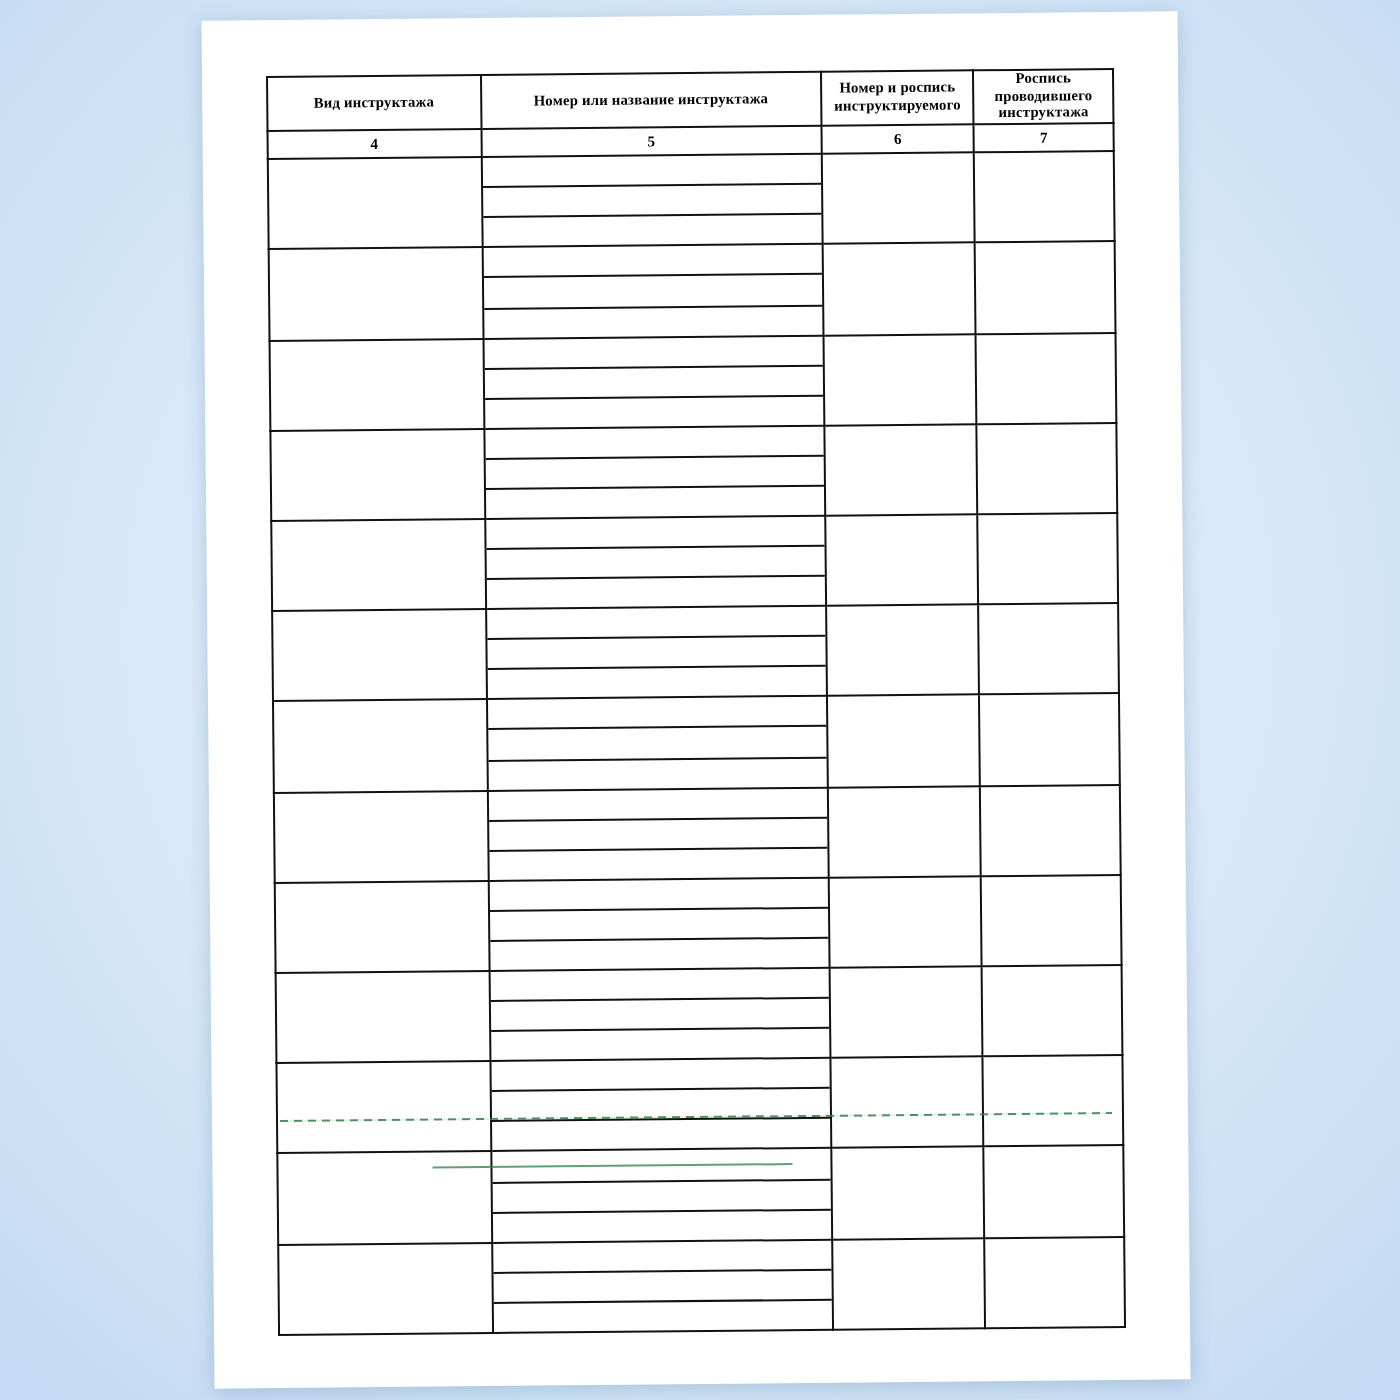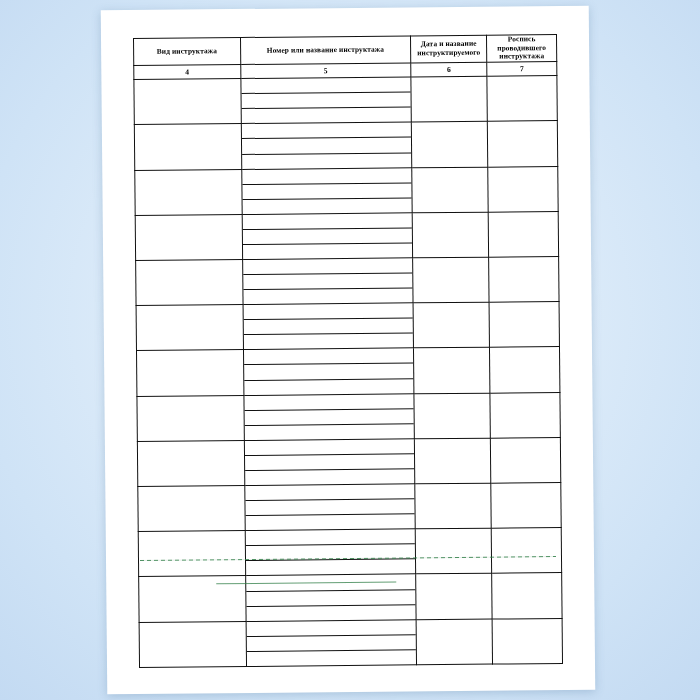--- a/index.html
+++ b/index.html
@@ -123,21 +123,21 @@
       <colgroup>
         <col class="c1">
           <col class="c2">
           <col class="c3">
           <col class="c4">
       </colgroup>
       <thead>
         <tr>
           <th class="hdr">Вид инструктажа</th>
           <th class="hdr">Номер или название инструктажа</th>
-          <th class="hdr">Дата и название инструктируемого</th>
+          <th class="hdr">Номер и роспись инструктируемого</th>
           <th class="hdr">Роспись проводившего инструктажа</th>
         </tr>
         <tr>
           <td class="numrow">4</td>
           <td class="numrow">5</td>
           <td class="numrow">6</td>
           <td class="numrow">7</td>
         </tr>
       </thead>
       <tbody id="journal-body">

